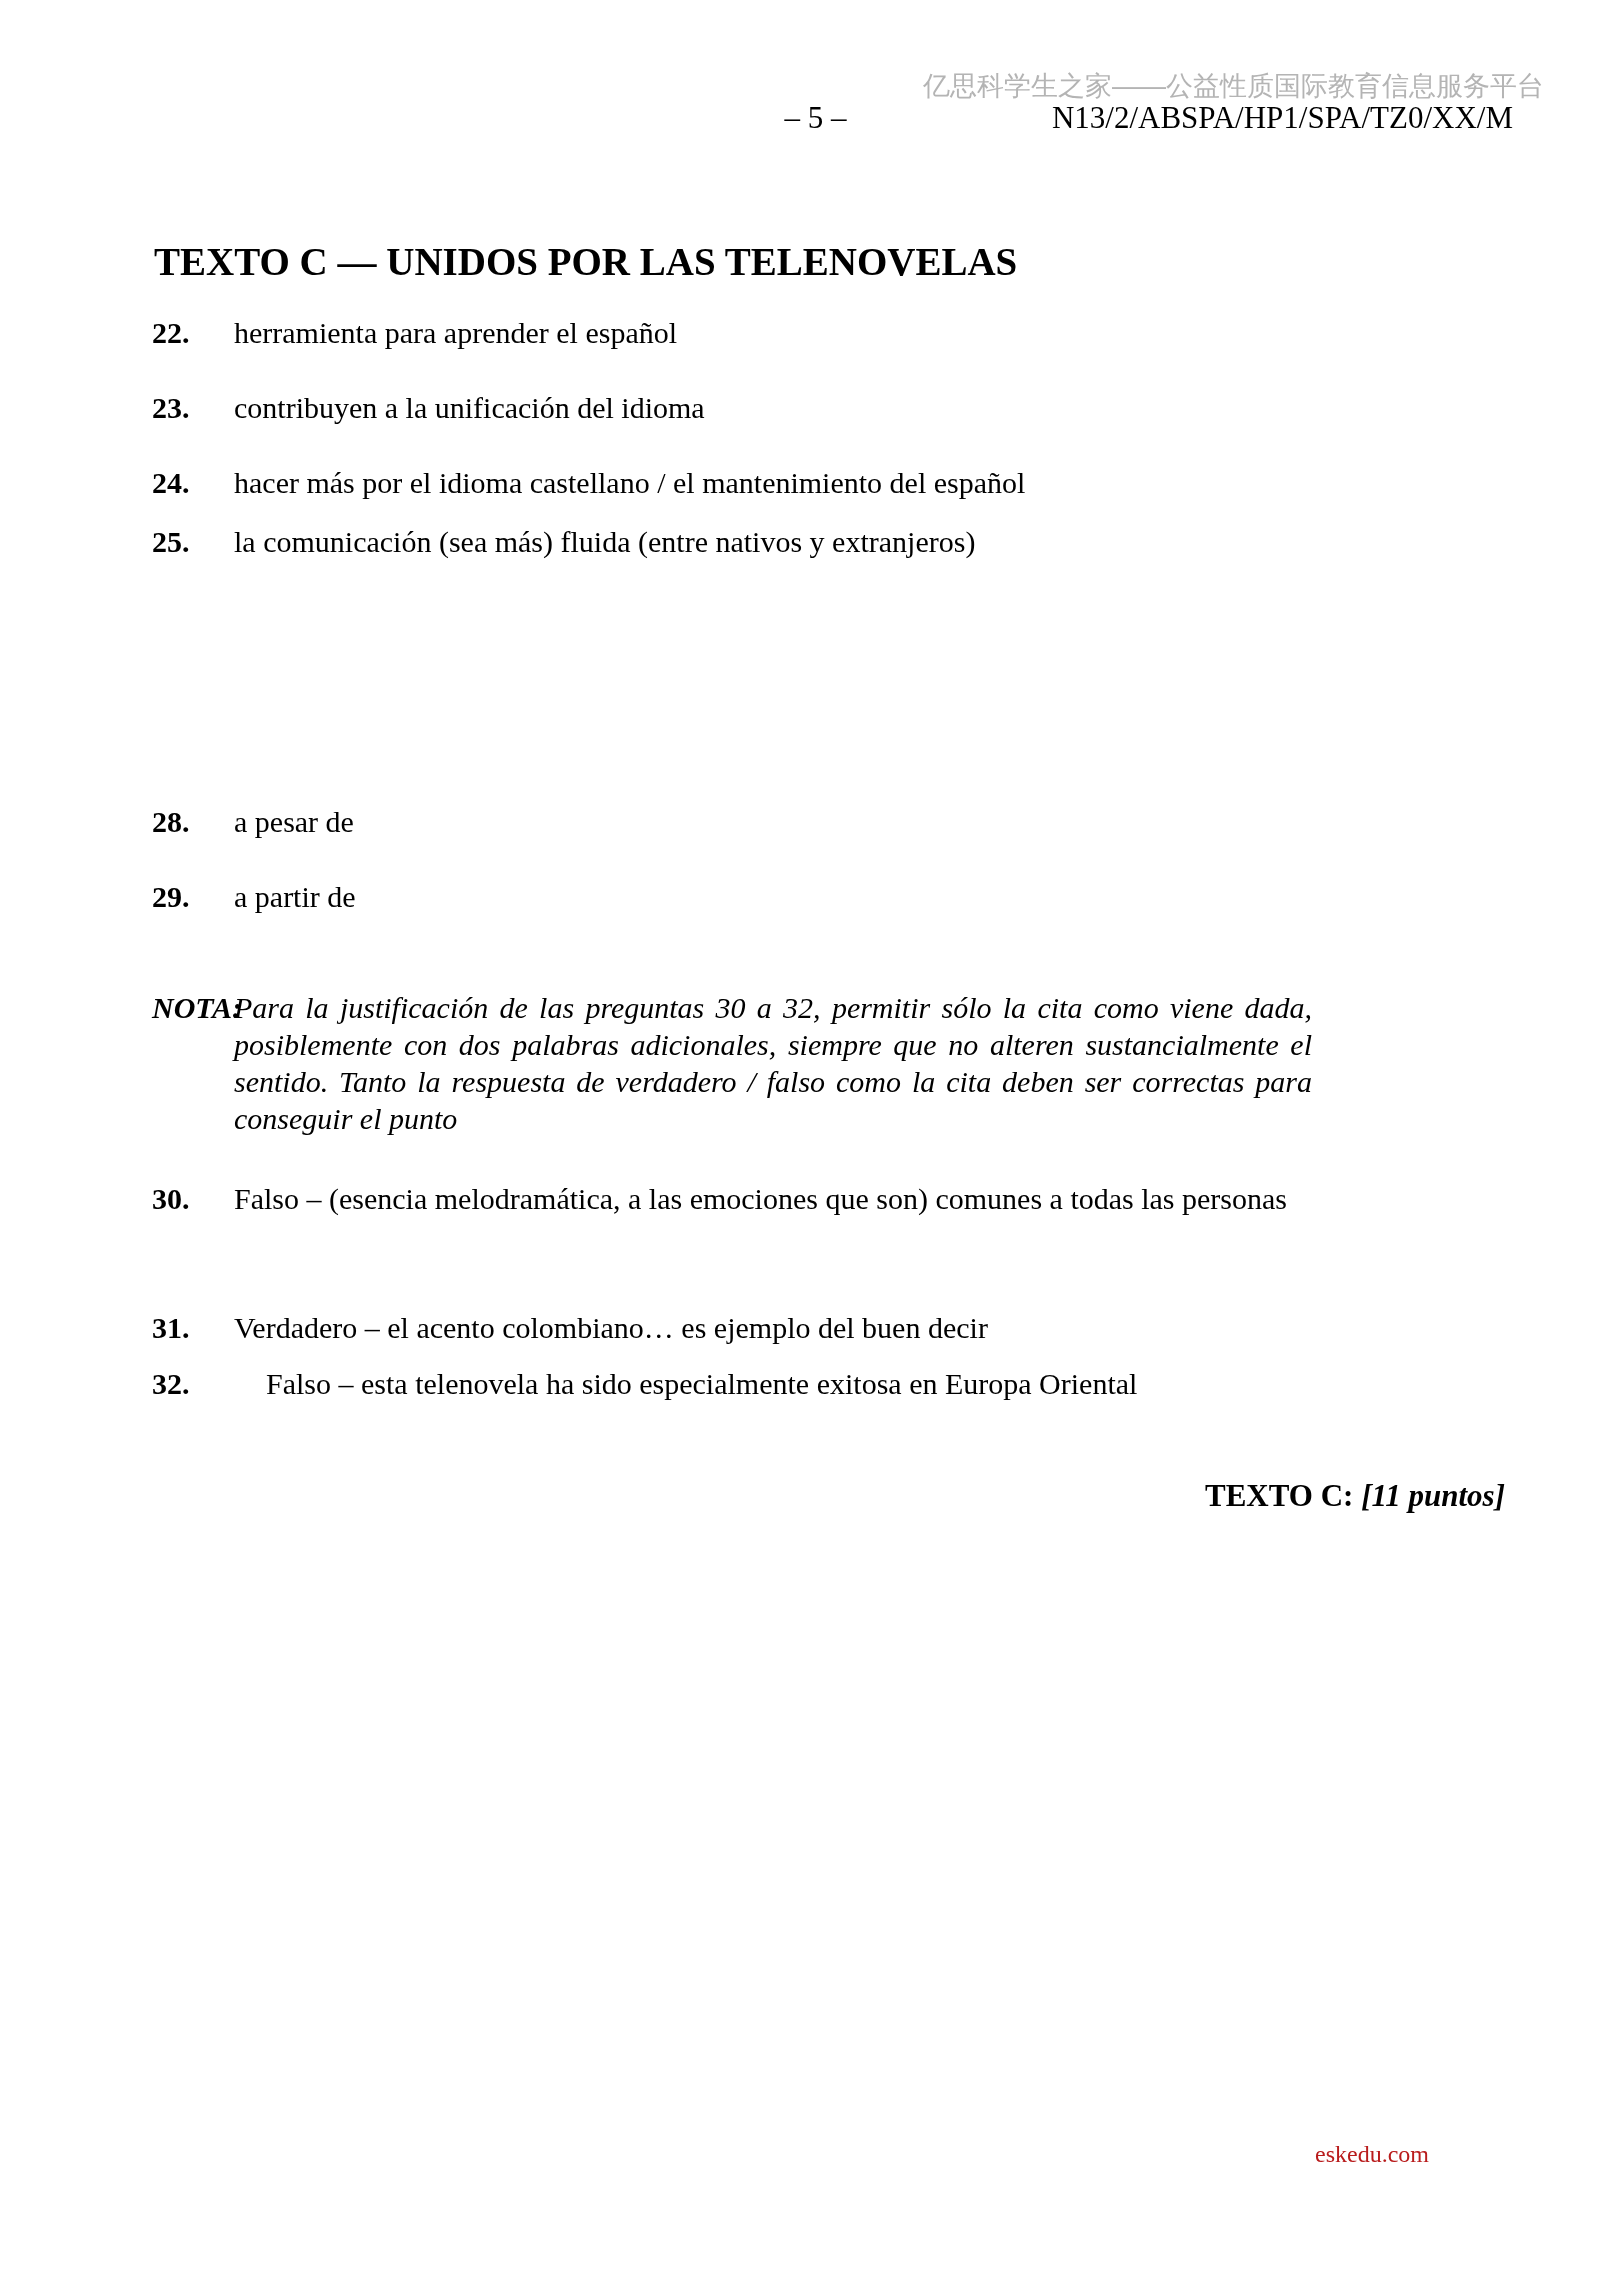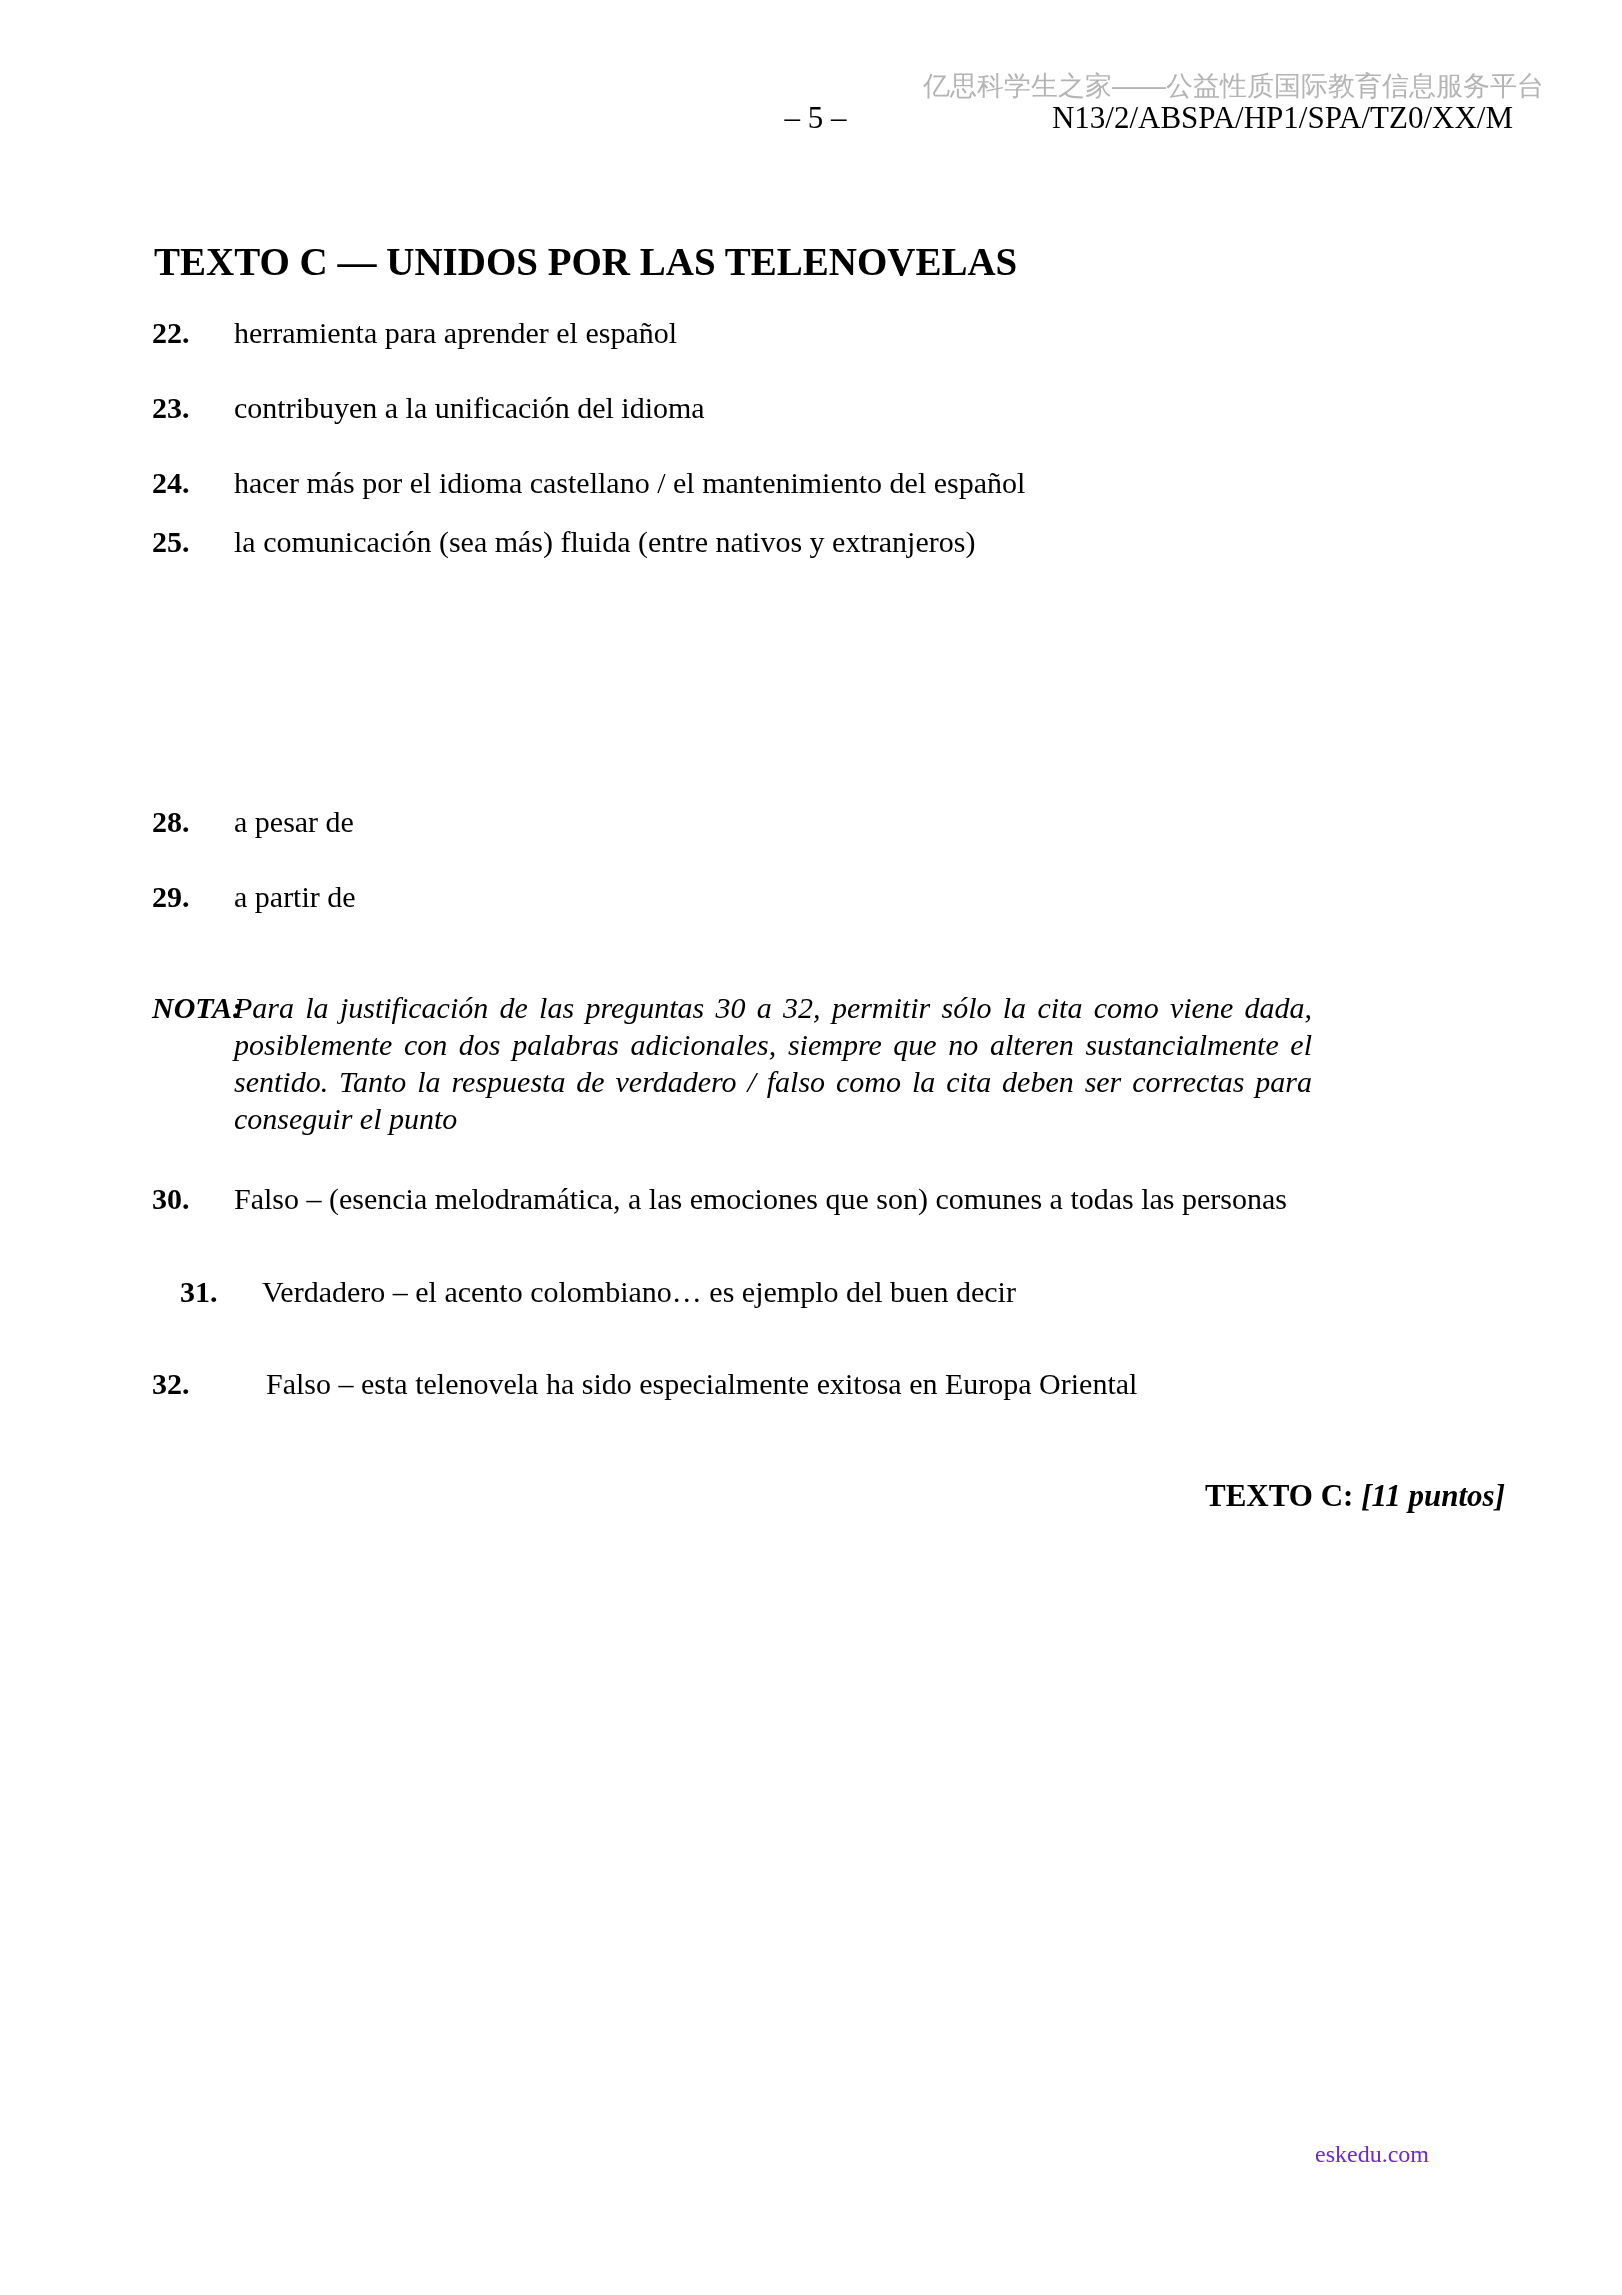--- a/index.html
+++ b/index.html
@@ -89,39 +89,39 @@
   .nota-block .nota-label {
     font-weight: bold;
     width: 82px;
     flex: 0 0 82px;
   }
   .nota-block .nota-text {
     width: 1078px;
     text-align: justify;
   }
   .i30 { top: 1179px; }
-  .i31 { top: 1272px; margin-left: 28px; }
+  .i31 { top: 1308px; }
   .i32 { top: 1364px; gap: 32px; }
   .section-total {
     position: absolute;
     right: 158px;
     top: 1478px;
     font-size: 31px;
     font-weight: bold;
     white-space: nowrap;
   }
   .section-total .points {
     font-style: italic;
   }
   .footer-site {
     position: absolute;
     left: 1315px;
     top: 2141px;
     font-size: 24px;
-    color: #6d28d9;
+    color: #b91c1c;
     white-space: nowrap;
   }
 </style>
 </head>
 <body>
 
 <div class="page">
 
   <div class="watermark-cn">亿思科学生之家——公益性质国际教育信息服务平台</div>
   <div class="page-number">– 5 –</div>

